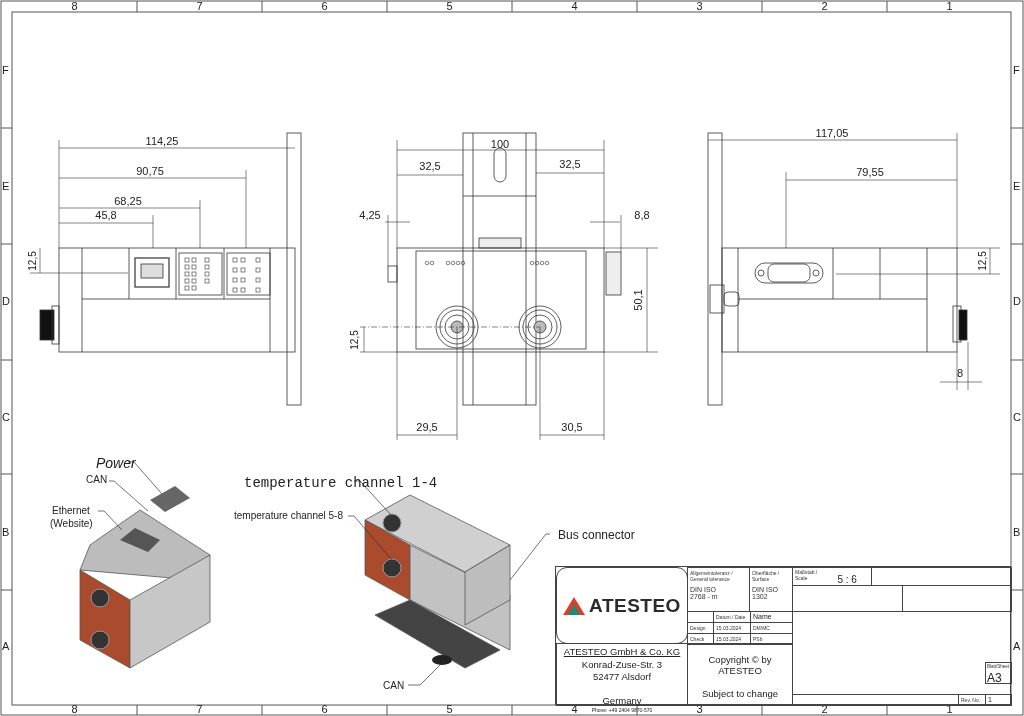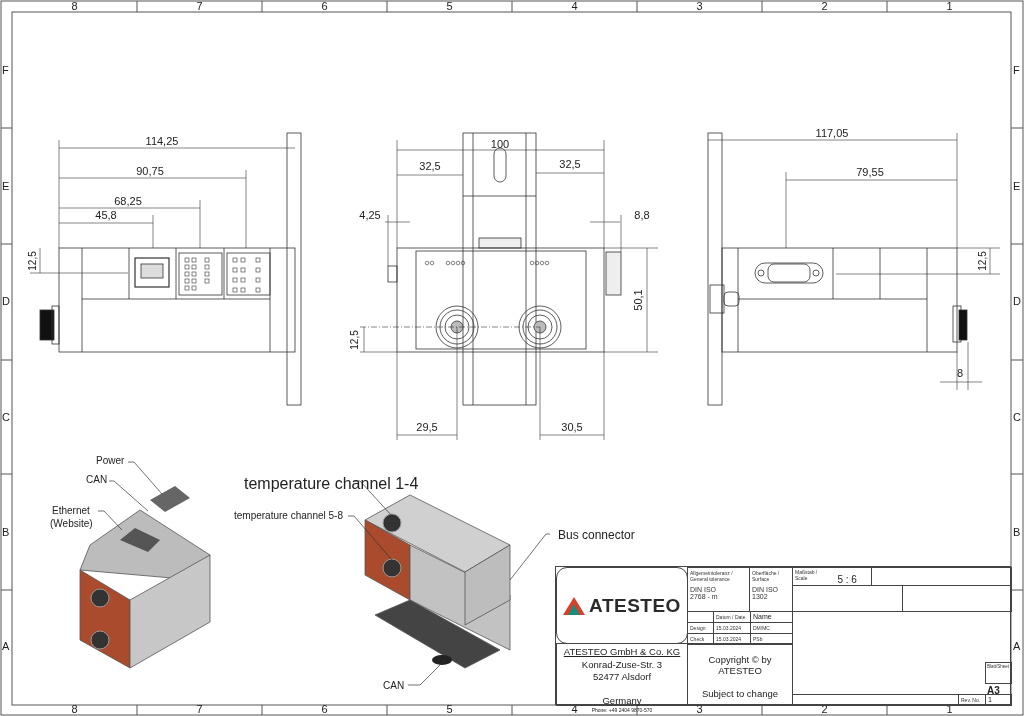--- a/index.html
+++ b/index.html
@@ -299,25 +299,25 @@
     <polyline points="128,462 134,462 162,494"></polyline>
     <polyline points="109,481 114,481 148,511"></polyline>
     <polyline points="98,511 104,511 122,530"></polyline>
     <polyline points="354,481 360,481 392,516"></polyline>
     <polyline points="348,516 354,516 392,560"></polyline>
     <polyline points="550,534 546,534 510,580"></polyline>
     <polyline points="408,685 420,685 445,660"></polyline>
   </g>
 </svg>
 
-<div class="abs" style="left:96px;top:455px;font-size:10px;">Power</div>
+<div class="abs" style="left:96px;top:455px;font-size:14px;font-style:italic;">Power</div>
 <div class="abs" style="left:86px;top:474px;font-size:10px;">CAN</div>
 <div class="abs" style="left:52px;top:505px;font-size:10px;text-align:center;">Ethernet</div>
 <div class="abs" style="left:50px;top:518px;font-size:10px;">(Website)</div>
-<div class="abs" style="left:244px;top:475px;font-size:16px;">temperature channel 1-4</div>
+<div class="abs" style="left:244px;top:475px;font-size:14px;font-family:Liberation Mono, monospace;">temperature channel 1-4</div>
 <div class="abs" style="left:234px;top:510px;font-size:10px;">temperature channel 5-8</div>
 <div class="abs" style="left:558px;top:528px;font-size:12px;">Bus connector</div>
 <div class="abs" style="left:383px;top:680px;font-size:10px;">CAN</div>
 
 <div class="abs" style="left:555px;top:566px;width:456px;height:139px;border:1px solid #444;box-sizing:border-box;">
 
   <div class="tb-cell" style="left:0;top:0;width:132px;height:77px;display:flex;align-items:center;justify-content:center;border-radius:11px;">
     <svg width="22" height="18" viewBox="0 0 22 18">
       <polygon points="11,0 22,18 0,18" fill="#d9402b"></polygon>
       <polygon points="11,7 17,18 5,18" fill="#1d8a7a"></polygon>
@@ -361,18 +361,18 @@
     <div style="font-size:5px;margin-top:1px;">Phone: +49 2404 9870-570</div>
   </div>
 
   <div class="tb-cell" style="left:131px;top:76px;width:106px;height:63px;text-align:center;padding-top:10px;">
     <div style="font-size:9.5px;">Copyright © by ATESTEO</div>
     <div style="font-size:9.5px;margin-top:12px;">Subject to change</div>
   </div>
 
   <div class="tb-cell" style="left:429px;top:95px;width:27px;height:22px;padding:1px;">
     <div class="tiny" style="font-size:4.5px">Blatt/Sheet</div>
-    <div style="font-size:10px;margin-top:15px;font-weight:bold;">A3</div>
+    <div style="font-size:12px;margin-top:1px;">A3</div>
   </div>
   <div class="tb-cell" style="left:236px;top:127px;width:167px;height:12px;"></div>
   <div class="tb-cell tiny" style="left:402px;top:127px;width:28px;height:12px;padding:2px;">Rev. No.</div>
   <div class="tb-cell" style="left:429px;top:127px;width:27px;height:12px;padding:1px 2px;font-size:7px;">1</div>
 </div>
 
 </body></html>

